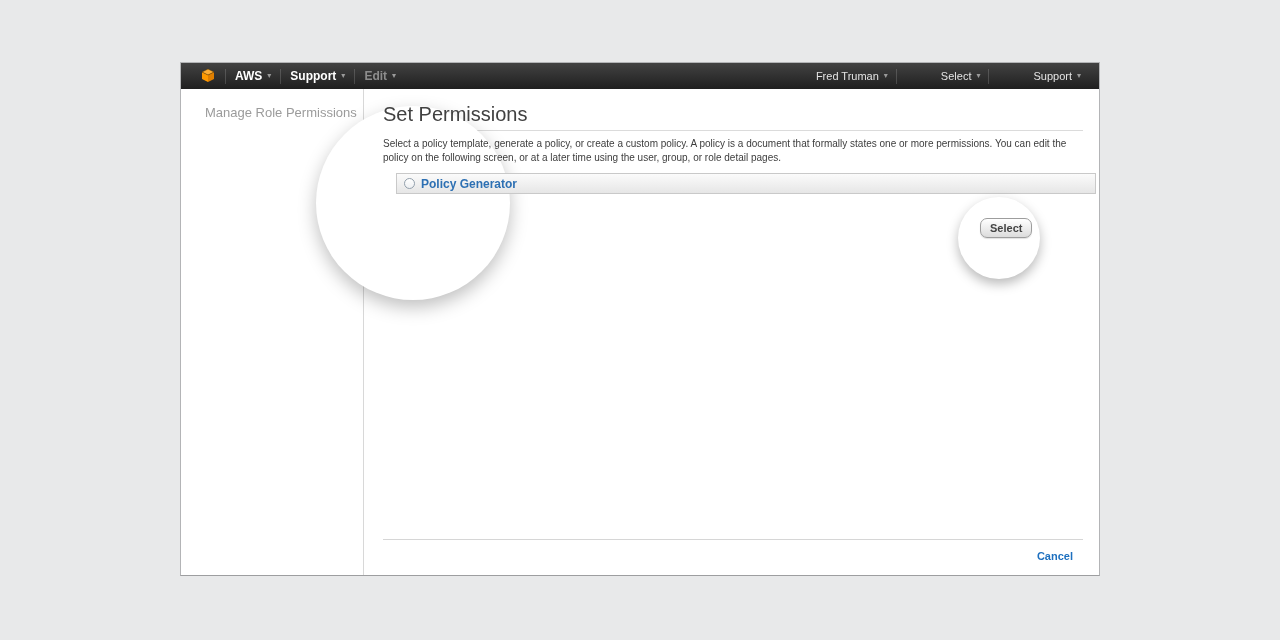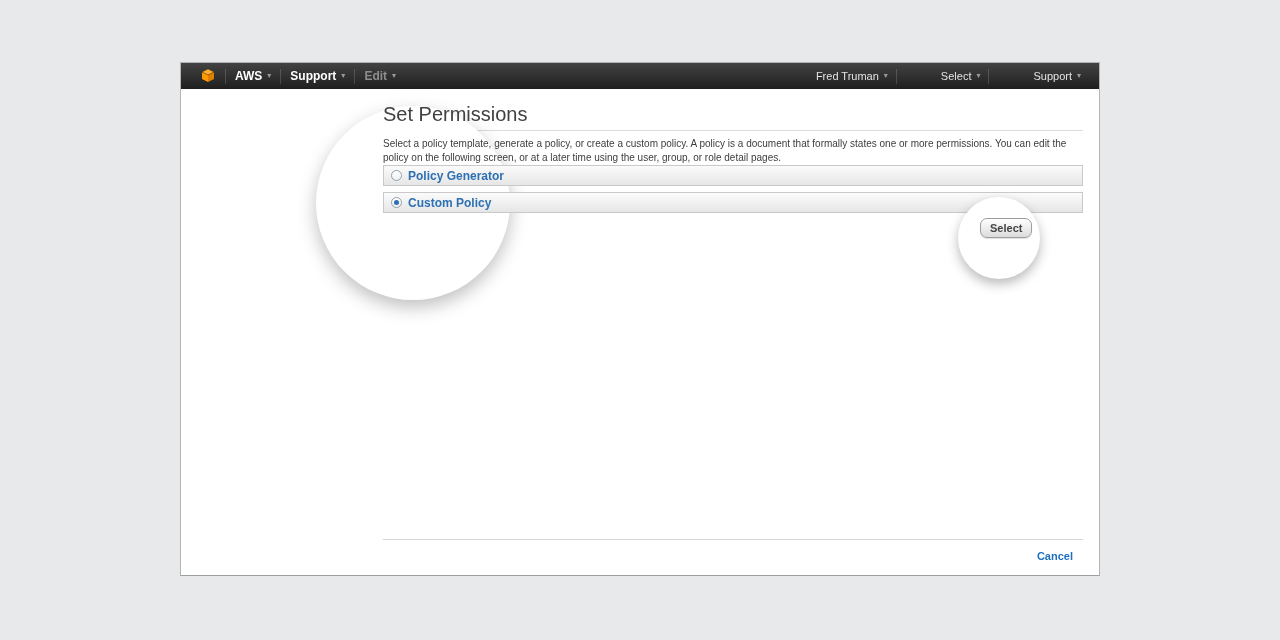--- a/index.html
+++ b/index.html
@@ -81,21 +81,21 @@
   }
 
   .opt-header{
     position:absolute;left:202px;width:700px;height:21px;z-index:2;
     box-sizing:border-box;
     border:1px solid #c9c9c9;
     background:linear-gradient(#fbfbfb,#e6e6e6);
     display:flex;align-items:center;padding-left:7px;
     cursor:pointer;
   }
-  .opt-header.row1{top:76px;}
+  .opt-header.row1{top:84px;margin-left:13px;}
   .opt-header.row2{top:103px;}
   .opt-label{font-size:12px;font-weight:bold;color:#2d70b3;margin-left:6px;}
 
   .radio{
     width:11px;height:11px;border-radius:50%;
     border:1px solid #93a0ac;background:linear-gradient(#ffffff,#eef0f2);
     box-sizing:border-box;position:relative;flex:0 0 auto;
   }
   .radio.checked::after{
     content:"";position:absolute;left:2px;top:2px;width:5px;height:5px;
@@ -175,38 +175,37 @@
         <span class="nav-sep"></span>
         <span class="nav-item">
           <span class="lbl">Support</span>
           <span class="caret">▾</span>
         </span>
       </div>
     </div>
 
     <div class="content">
 
+      <div class="sidebar">
+        <div class="sidebar-label">Manage Role Permissions</div>
+      </div>
 
       <div class="title-rule"></div>
       <div class="footer-rule"></div>
 
       <div class="spot spot-big"></div>
 
       <div class="page-title">Set Permissions</div>
       <div class="page-desc">Select a policy template, generate a policy, or create a custom policy. A policy is a document that formally states one or more permissions. You can edit the policy on the following screen, or at a later time using the user, group, or role detail pages.</div>
 
       <div class="opt-header row1">
         <span class="radio"></span>
         <span class="opt-label">Policy Generator</span>
       </div>
 
-      <div class="opt-header row2">
-        <span class="radio checked"></span>
-        <span class="opt-label">Custom Policy</span>
-      </div>
 
 
       <div class="spot spot-small"></div>
 
       <button class="select-btn">Select</button>
 
       <a class="cancel-link">Cancel</a>
     </div>
   </div>
 </div>

